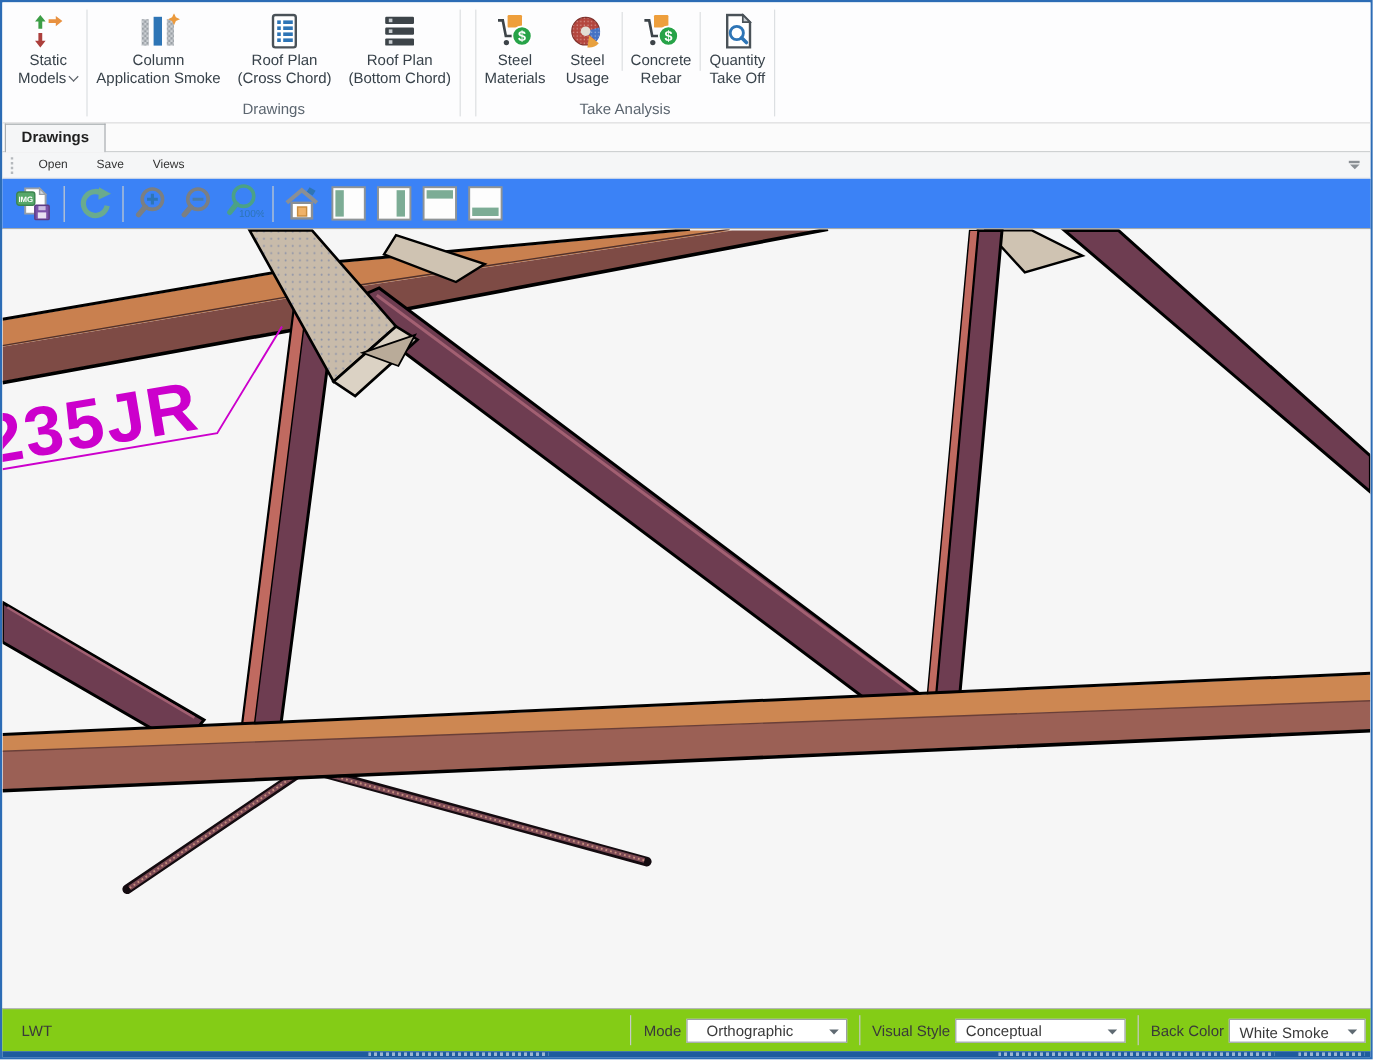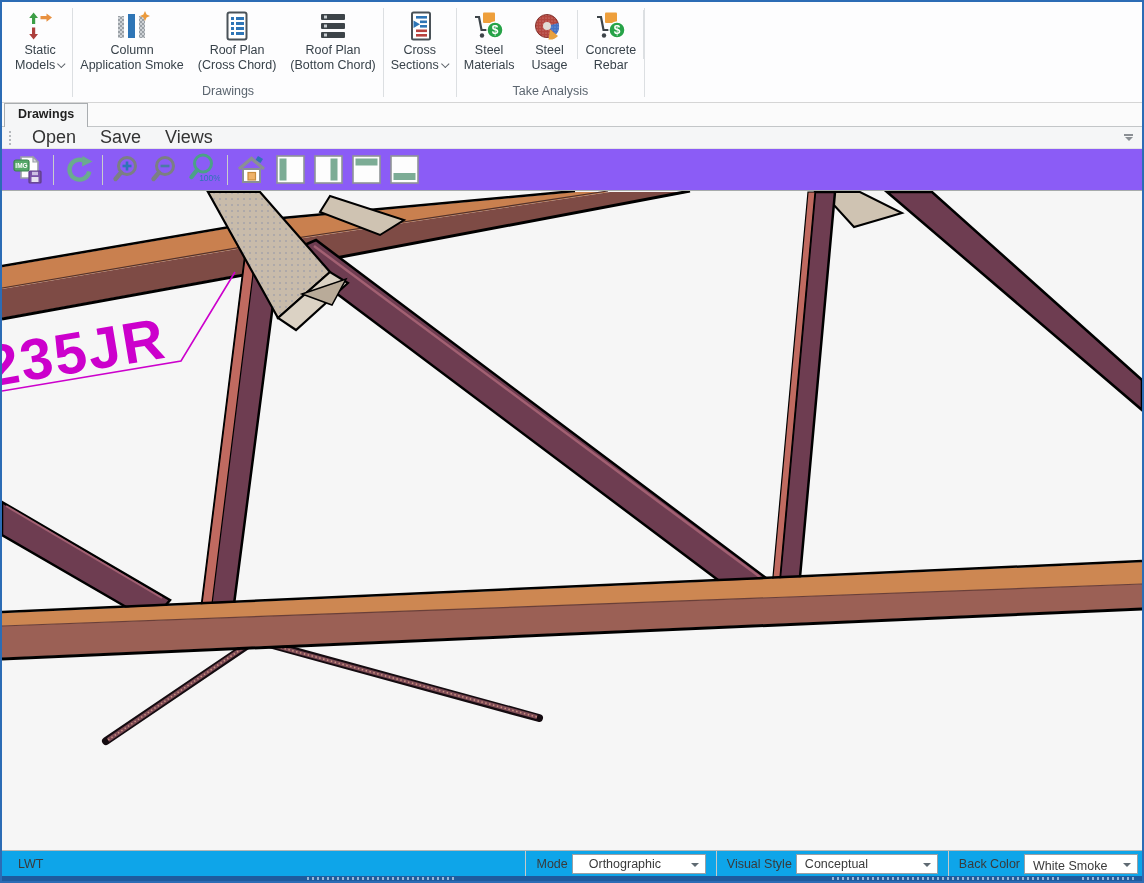--- a/index.html
+++ b/index.html
@@ -26,39 +26,39 @@
   
   .tabrow { height:24px; background:#fbfbfb; border-bottom:1px solid #c3c6c8; display:flex;
     align-items:stretch; padding-left:2px; flex:0 0 auto; }
   .tab { background:#f5f6f7; border:1px solid #a9adb0; border-bottom:none; margin-bottom:-1px;
     padding:3px 13px 0; font-size:12.5px; font-weight:bold; color:#1f1f1f; }
 
   
   .menurow { height:22px; background:#f5f6f7; display:flex; align-items:center;
     border-bottom:1px solid #e3e4e5; flex:0 0 auto; }
   .grip { width:3px; height:14px; border-left:2px dotted #b5b9bd; margin:0 8px 0 7px; }
-  .mitem { font-size:18px; color:#333; padding:2px 12px;text-align:center; }
+  .mitem { font-size:10px; color:#333; padding:2px 12px;text-align:center; }
   .mspacer { flex:1; }
   .collapse-arrow { margin-right:9px; display:flex; flex-direction:column; align-items:center; }
   .collapse-arrow .bar { width:9px; height:1.5px; background:#8a8f94; margin-bottom:1.5px; }
   .collapse-arrow .tri { width:0; height:0; border-left:4.5px solid transparent;
     border-right:4.5px solid transparent; border-top:4.5px solid #8a8f94; }
 
   
-  .toolbar { height:42px; background:#8b5cf6; border-bottom:1px solid #a7abab;
+  .toolbar { height:42px; background:#3b82f6; border-bottom:1px solid #a7abab;
     display:flex; align-items:center; padding-left:8px; flex:0 0 auto; }
   .tbtn { width:38px; height:38px; display:flex; align-items:center; justify-content:center; }
   .tsep { width:1px; height:30px; background:#c9cdcc; margin:0 5px; }
 
   
   .viewport { flex:1; position:relative; background:#f6f6f6; overflow:hidden; }
   .viewport svg { position:absolute; left:0; top:0; }
 
   
-  .statusbar { height:26px; background:#0ea5e9; border-top:1px solid #b5b8b8;
+  .statusbar { height:36px; background:#84cc16; border-top:1px solid #b5b8b8;
     display:flex; align-items:center; font-size:12.5px; color:#3a3a3a; flex:0 0 auto; }
   .sb-left { margin-left:16px; flex:1; }
   .ssep { width:1px; height:25px; background:#c6c9c8; margin:0 6px; }
   .slabel { padding:0 4px; white-space:nowrap; }
   .combo { position:relative; background:#fff; border:1px solid #9aa0a5; height:20px;
     display:flex; align-items:center; padding:0 22px 0 8px; margin-right:4px; white-space:nowrap; }
   .combo .carrow { position:absolute; right:6px; top:8px; width:0; height:0;
     border-left:4px solid transparent; border-right:4px solid transparent; border-top:4px solid #5f6a72; }
   .combo.w1 { min-width:134px;padding-left:16px; } .combo.w2 { min-width:142px; } .combo.w3 { min-width:114px;align-items:flex-end; }
 
@@ -151,41 +151,20 @@
           <div class="rtx">Roof Plan</div>
           <div class="rtx">(Bottom Chord)</div>
         </div>
       </div>
       <div class="rlabel">Drawings</div>
     </div>
 
     <div class="rsep"></div>
 
     <div class="rgroup">
-      <div class="rbuttons">
-        <div class="rbtn">
-          <div class="ric">
-            <svg width="30" height="30" viewBox="0 0 30 30">
-              <rect x="7" y="1.5" width="18" height="27" rx="1.5" fill="#fff" stroke="#4a5258" stroke-width="2"></rect>
-              <g fill="#2e75b6">
-                <rect x="11" y="5" width="11" height="2.6"></rect>
-                <rect x="15" y="9.5" width="7" height="2.6"></rect>
-                <rect x="15" y="14" width="7" height="2.6"></rect>
-              </g>
-              <g fill="#b8413e">
-                <rect x="11" y="18.5" width="11" height="2.6"></rect>
-                <rect x="11" y="23" width="11" height="2.6"></rect>
-              </g>
-              <path d="M8.5 9.5 L15 13.2 L8.5 16.9 Z" fill="#2e75b6"></path>
-            </svg>
-          </div>
-          <div class="rtx">Cross</div>
-          <div class="rtx"><span>Sections</span><span class="chev"></span></div>
-        </div>
-      </div>
       <div class="rlabel"></div>
     </div>
 
     <div class="rsep"></div>
 
     <div class="rgroup">
       <div class="rbuttons">
         <div class="rbtn">
           <div class="ric">
             <svg width="32" height="30" viewBox="0 0 32 30">
@@ -226,20 +205,32 @@
               <circle cx="9" cy="24.5" r="2.2" fill="#3d4449"></circle>
               <rect x="10" y="1.5" width="12" height="10.5" rx="1" fill="#ee9f3c"></rect>
               <circle cx="22" cy="19" r="8" fill="#27a348" stroke="#fff" stroke-width="1.4"></circle>
               <text x="22" y="23.2" text-anchor="middle" font-size="12" font-weight="bold" fill="#fff">$</text>
             </svg>
           </div>
           <div class="rtx">Concrete</div>
           <div class="rtx">Rebar</div>
         </div>
         <div class="rsep short"></div>
+        <div class="rbtn">
+          <div class="ric">
+            <svg width="30" height="30" viewBox="0 0 30 30">
+              <path d="M6 1.5 H19 L25 7.5 V28.5 H6 Z" fill="#fff" stroke="#4a5258" stroke-width="2"></path>
+              <path d="M19 1.5 L25 7.5 H19 Z" fill="#c9cdd1" stroke="#4a5258" stroke-width="1.4"></path>
+              <circle cx="14" cy="16.5" r="5.5" fill="none" stroke="#2e75b6" stroke-width="2.4"></circle>
+              <line x1="18" y1="20.5" x2="22" y2="24.5" stroke="#2e75b6" stroke-width="3" stroke-linecap="round"></line>
+            </svg>
+          </div>
+          <div class="rtx">Quantity</div>
+          <div class="rtx">Take Off</div>
+        </div>
       </div>
       <div class="rlabel">Take Analysis</div>
     </div>
 
     <div class="rsep"></div>
   </div>
 
   <div class="tabrow">
     <div class="tab">Drawings</div>
   </div>

